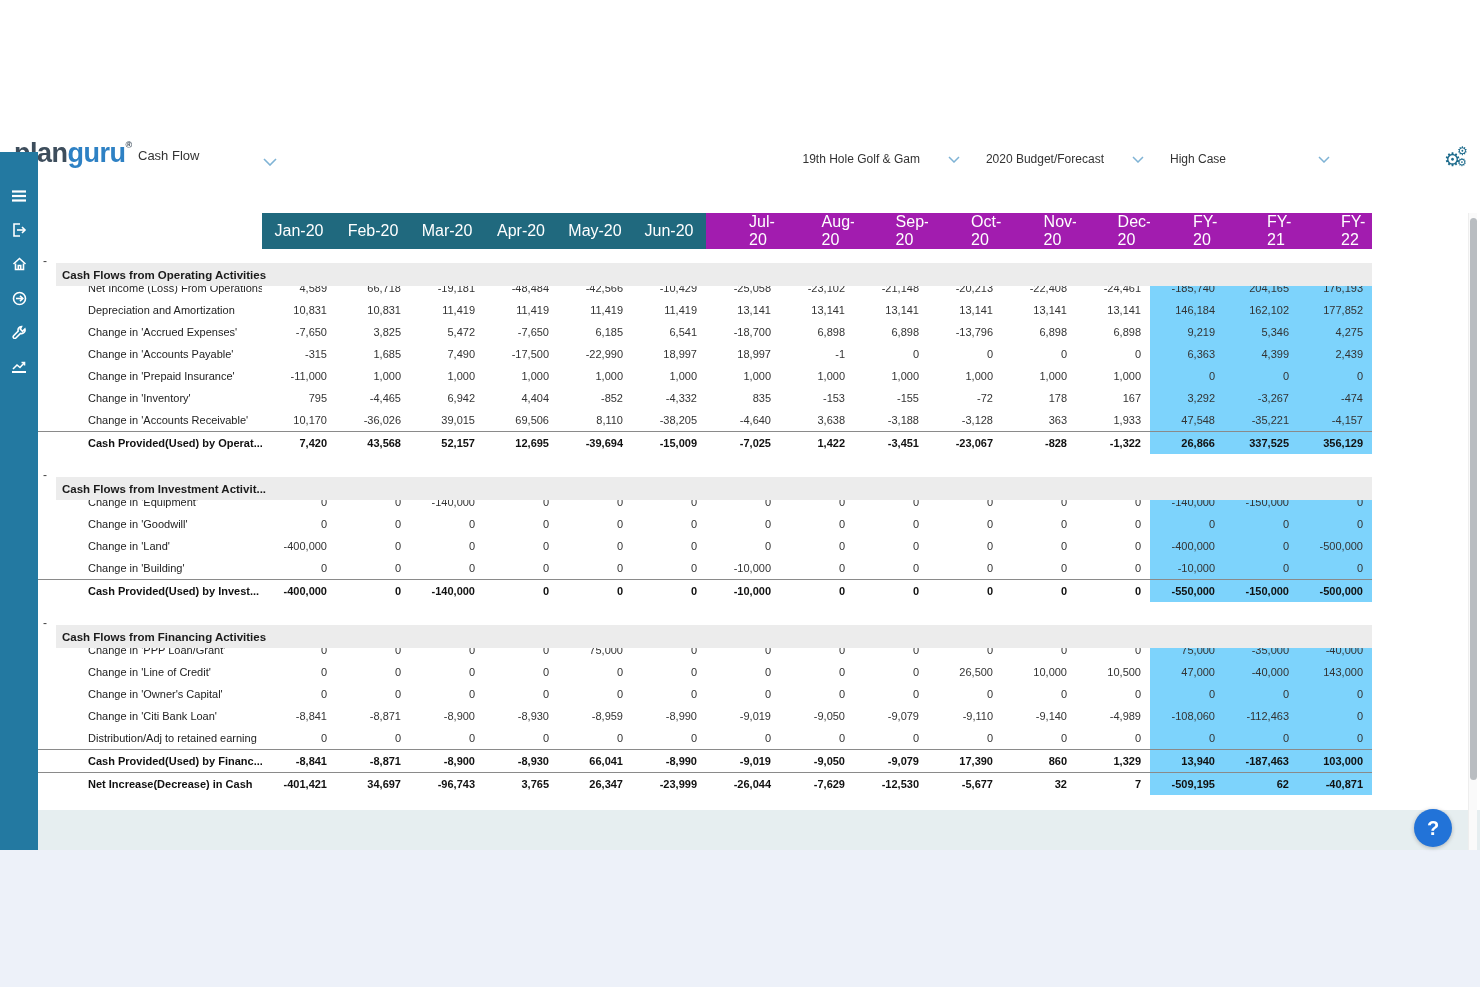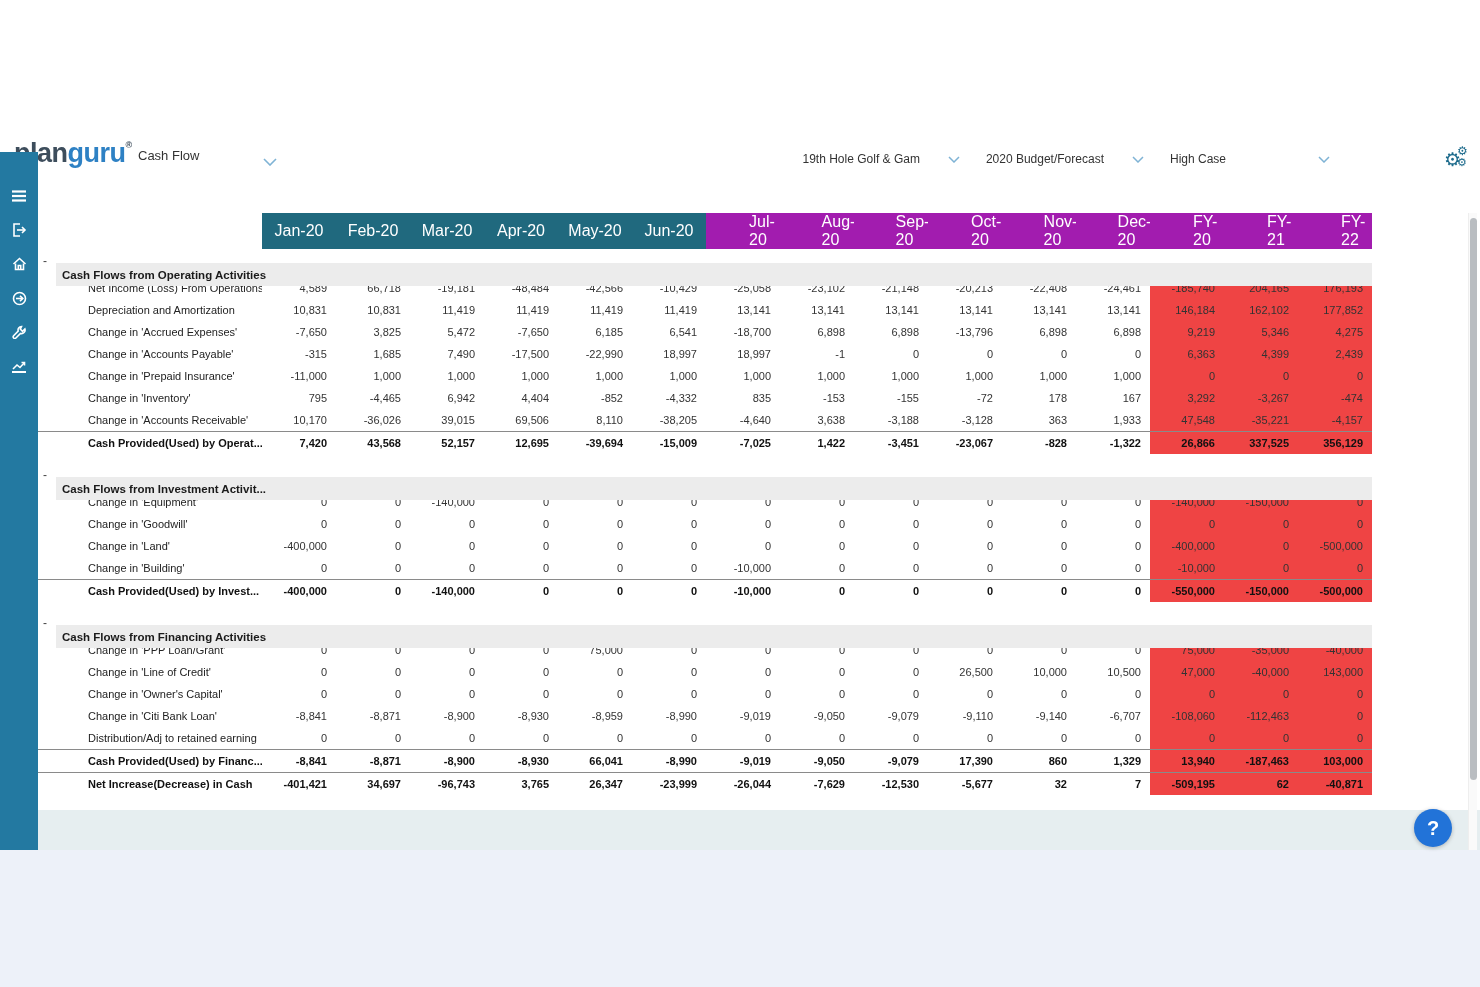--- a/index.html
+++ b/index.html
@@ -45,21 +45,21 @@
   .hcell.green { background:#a21caf;padding-left:43px; }
 
   
   .tbl { position:absolute; left:38px; top:240px; width:1334px; }
   .row { display:grid; grid-template-columns:224px repeat(15,74px); height:22px; align-items:center; }
   .row.total { height:23px; border-top:1px solid #8a8a8a; font-weight:bold; }
   .row.net { height:23px; border-top:1px solid #8a8a8a; font-weight:bold; margin-top:0; }
   .lcell { font-size:11px; color:#222; padding-left:50px; white-space:nowrap; overflow:hidden; }
   .vcell { font-size:11px; color:#333; text-align:right; padding-right:9px; white-space:nowrap; align-self:stretch; display:flex; align-items:center; justify-content:flex-end; }
   .total .lcell, .net .lcell, .total .vcell, .net .vcell { font-weight:bold; color:#111; }
-  .vcell.fy { background:#ef4444; }
+  .vcell.fy { background:#7dd3fc; }
   .section-row { position:relative; height:23px; margin:11px 0 3px 0; }
   .section-row .minus { position:absolute; left:5px; top:3px; font-size:12px; color:#444; cursor:pointer; }
   .section-row .band { position:absolute; left:18px; right:0; top:12px; height:23px; background:#ececec; display:flex; align-items:center; }
   .section-row .band span { font-size:11.5px; font-weight:bold; color:#1a1a1a; padding-left:6px; white-space:nowrap; }
 
   
   .footer-band { position:absolute; left:38px; right:0; top:810px; height:40px; background:#e6eef0; }
   .bottom-area { position:absolute; left:0; right:0; top:850px; height:137px; background:#edf1f9; }
   .help-btn { position:absolute; left:1414px; top:809px; width:38px; height:38px; border-radius:50%; background:#2273d8; color:#fff; font-size:20px; font-weight:bold; display:flex; align-items:center; justify-content:center; cursor:pointer; box-shadow:0 1px 4px rgba(0,0,0,0.25); }
   .scrollbar { position:absolute; right:3px; top:213px; width:9px; height:637px; background:#fafafa; border-left:1px solid #eee; }
@@ -472,21 +472,21 @@
         <div class="vcell">-8,871</div>
         <div class="vcell">-8,900</div>
         <div class="vcell">-8,930</div>
         <div class="vcell">-8,959</div>
         <div class="vcell">-8,990</div>
         <div class="vcell">-9,019</div>
         <div class="vcell">-9,050</div>
         <div class="vcell">-9,079</div>
         <div class="vcell">-9,110</div>
         <div class="vcell">-9,140</div>
-        <div class="vcell">-6,707</div>
+        <div class="vcell">-4,989</div>
         <div class="vcell fy">-108,060</div>
         <div class="vcell fy">-112,463</div>
         <div class="vcell fy">0</div>
       </div>
       <div class="row">
         <div class="lcell">Distribution/Adj to retained earning</div>
         <div class="vcell">0</div>
         <div class="vcell">0</div>
         <div class="vcell">0</div>
         <div class="vcell">0</div>

